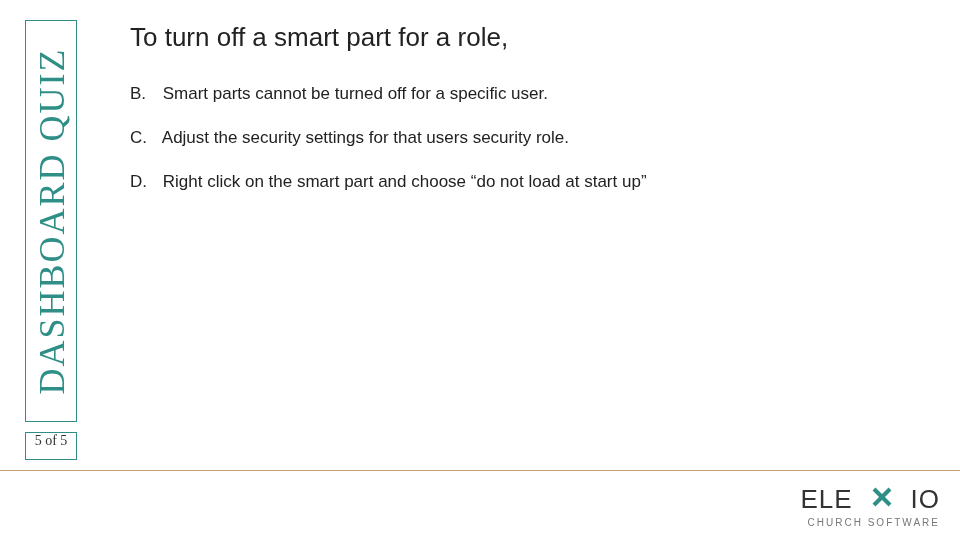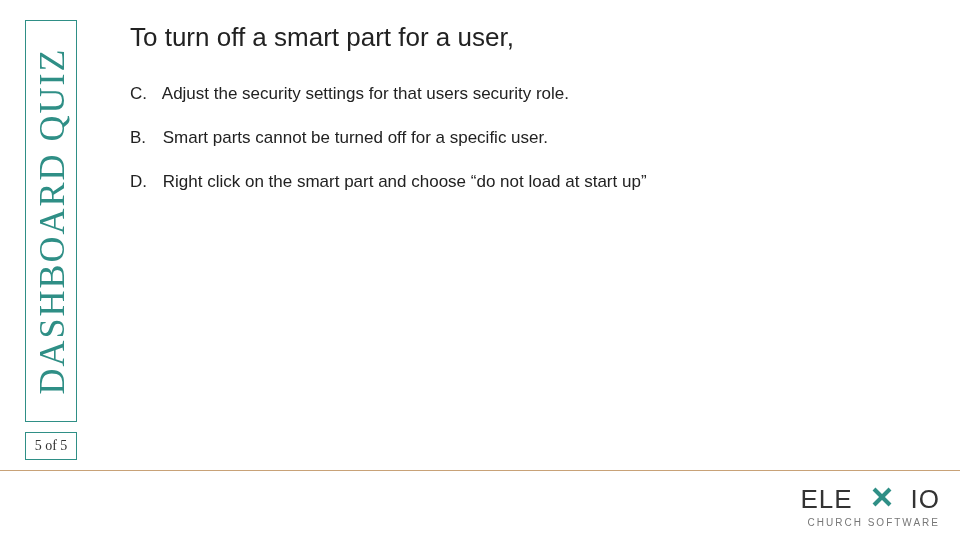--- a/index.html
+++ b/index.html
@@ -34,21 +34,21 @@
     font-weight: 500;
   }
   .counter-box {
     position: absolute;
     left: 25px;
     top: 432px;
     width: 50px;
     height: 26px;
     border: 1px solid #2f8f86;
     display: flex;
-    align-items: center;
+    align-items: flex-start;
     justify-content: center;
     font-size: 14px;
     color: #333;
     font-family: "Georgia", "Times New Roman", serif;
   }
   .main {
     position: absolute;
     left: 130px;
     top: 22px;
     right: 30px;
@@ -114,29 +114,29 @@
 
 <div class="sidebar">
   <div class="sidebar-title">DASHBOARD QUIZ</div>
 </div>
 
 <div class="counter-box">
   <span>5 of 5</span>
 </div>
 
 <div class="main">
-  <div class="question">To turn off a smart part for a user,</div>
+  <div class="question">To turn off a smart part for a role,</div>
 
+  <div class="option">
+    <span class="opt-label">B.</span>
+    <span>Smart parts cannot be turned off for a specific user.</span>
+  </div>
   <div class="option">
     <span class="opt-label">C.</span>
     <span>Adjust the security settings for that users security role.</span>
-  </div>
-  <div class="option">
-    <span class="opt-label">B.</span>
-    <span>Smart parts cannot be turned off for a specific user.</span>
   </div>
   <div class="option">
     <span class="opt-label">D.</span>
     <span>Right click on the smart part and choose “do not load at start up”</span>
   </div>
 </div>
 
 <div class="footer-rule"></div>
 
 <div class="logo">

